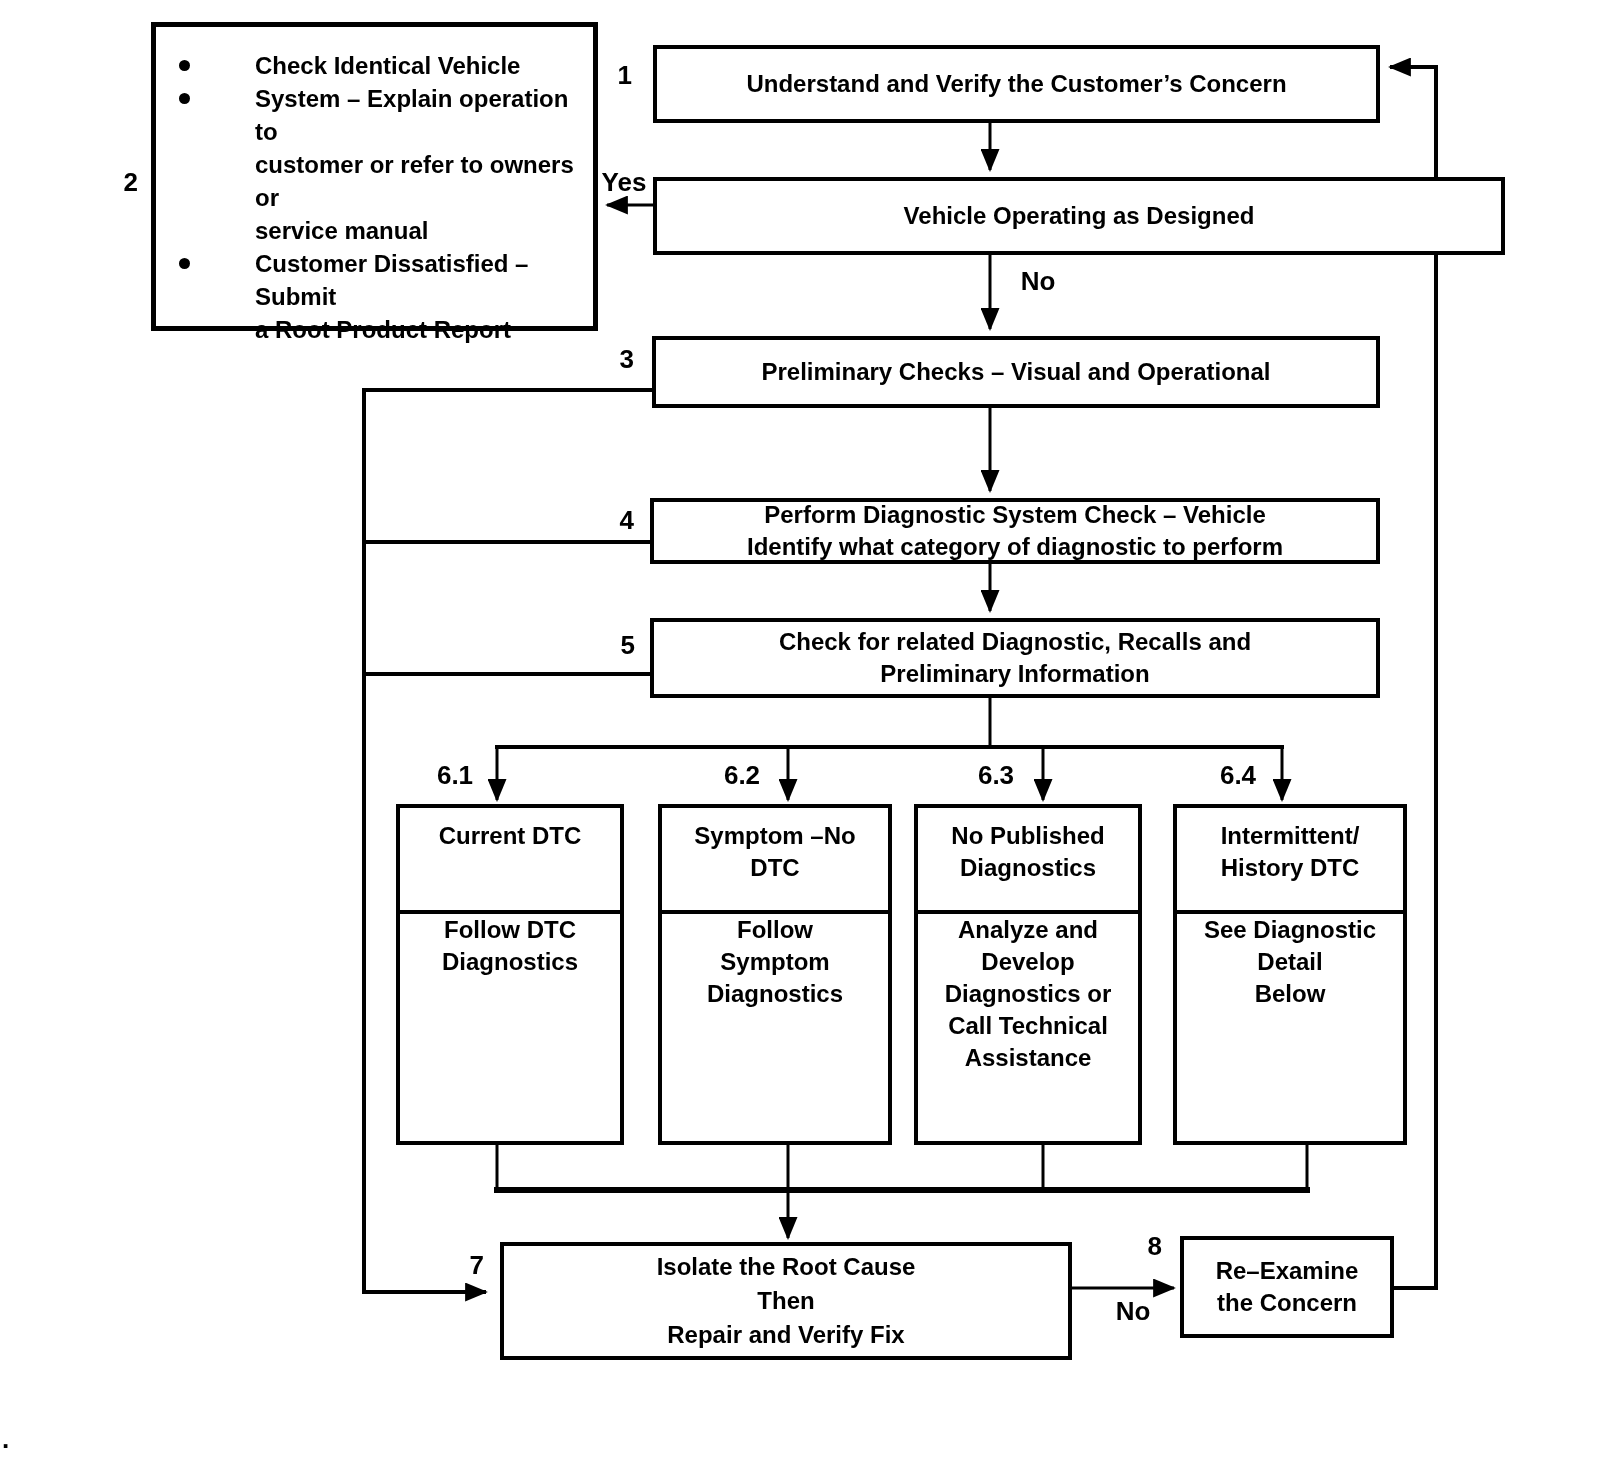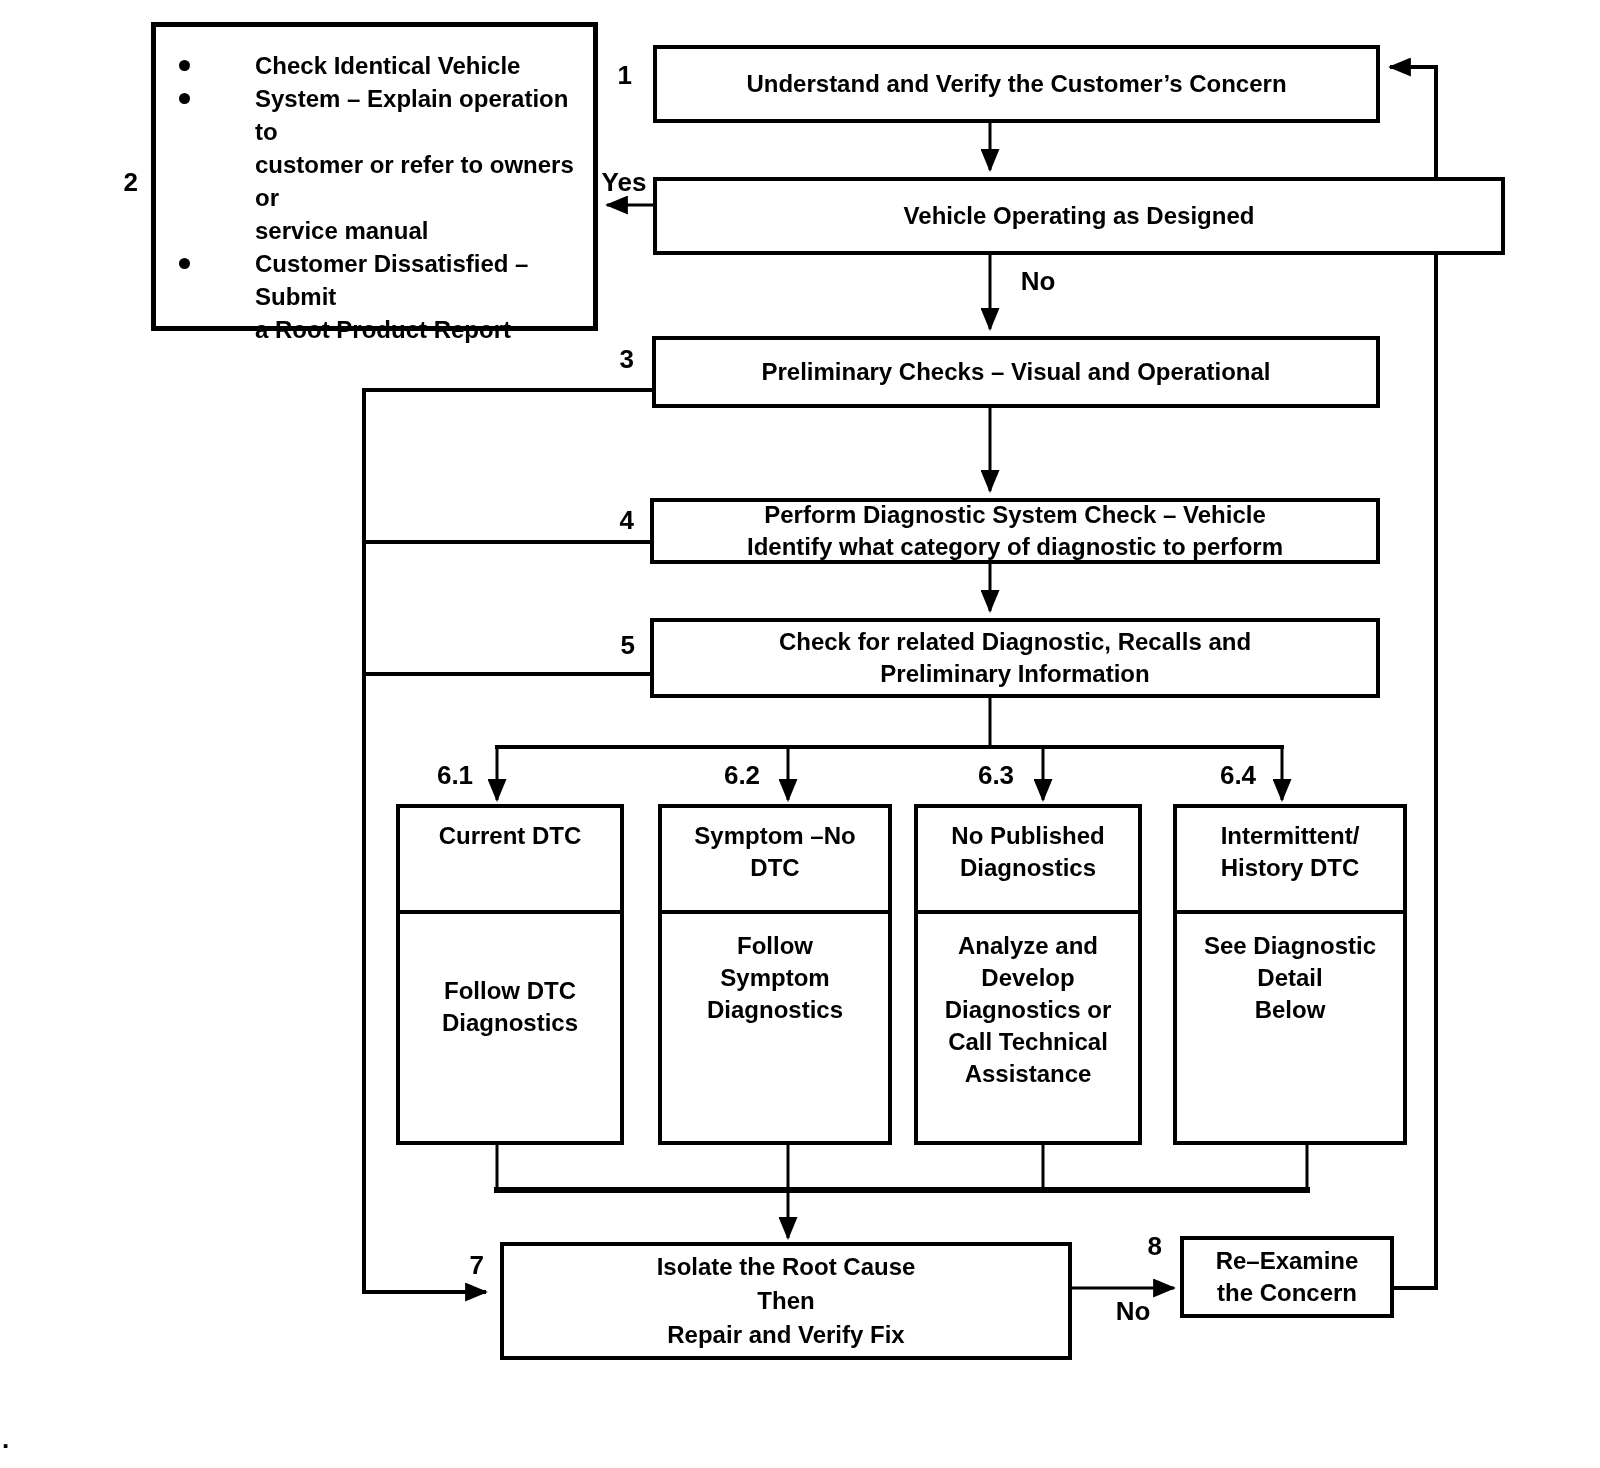--- a/index.html
+++ b/index.html
@@ -68,21 +68,20 @@
     box-sizing: border-box;
     width: 100%;
     height: 106px;
     border-bottom: 4px solid #000;
     padding-top: 12px;
   }
   .cat-body {
     box-sizing: border-box;
     width: 100%;
     flex: 1 1 auto;
-    padding-top: 16px;
   }
 </style>
 </head>
 <body>
 
 <div id="canvas">
 
   <svg id="wires" width="1600" height="1468" viewBox="0 0 1600 1468">
     <defs>
       <marker id="ah" viewBox="0 0 12 10" refX="11" refY="5" markerWidth="23" markerHeight="19" markerUnits="userSpaceOnUse" orient="auto">
@@ -156,21 +155,21 @@
   <div class="box" id="box-4" style="left:650px; top:498px; width:730px; height:66px;">
     <div>Perform Diagnostic System Check – Vehicle</div>
     <div>Identify what category of diagnostic to perform</div>
   </div>
 
   <div class="box" id="box-5" style="left:650px; top:618px; width:730px; height:80px;">
     <div>Check for related Diagnostic, Recalls and</div>
     <div>Preliminary Information</div>
   </div>
 
-  <div class="box cat" style="left:396px; top:804px; width:228px; height:341px;gap:45px;">
+  <div class="box cat" style="left:396px; top:804px; width:228px; height:341px;">
     <div class="cat-header">
       <div>Current DTC</div>
     </div>
     <div class="cat-body">
       <div>Follow DTC</div>
       <div>Diagnostics</div>
     </div>
   </div>
 
   <div class="box cat" style="left:658px; top:804px; width:234px; height:341px;">
@@ -210,21 +209,21 @@
       <div>Below</div>
     </div>
   </div>
 
   <div class="box" id="box-7" style="left:500px; top:1242px; width:572px; height:118px; line-height:34px;">
     <div>Isolate the Root Cause</div>
     <div>Then</div>
     <div>Repair and Verify Fix</div>
   </div>
 
-  <div class="box" id="box-8" style="left:1180px; top:1236px; width:214px; height:82px;">
+  <div class="box" id="box-8" style="left:1180px; top:1236px; width:214px; height:102px;">
     <div>Re–Examine</div>
     <div>the Concern</div>
   </div>
 
   <div class="lbl right" style="left:572px; top:60px; width:60px;">1</div>
   <div class="lbl right" style="left:78px; top:167px; width:60px;">2</div>
   <div class="lbl right" style="left:574px; top:344px; width:60px;">3</div>
   <div class="lbl right" style="left:574px; top:505px; width:60px;">4</div>
   <div class="lbl right" style="left:575px; top:630px; width:60px;">5</div>
   <div class="lbl center" style="left:415px; top:760px; width:80px;">6.1</div>

